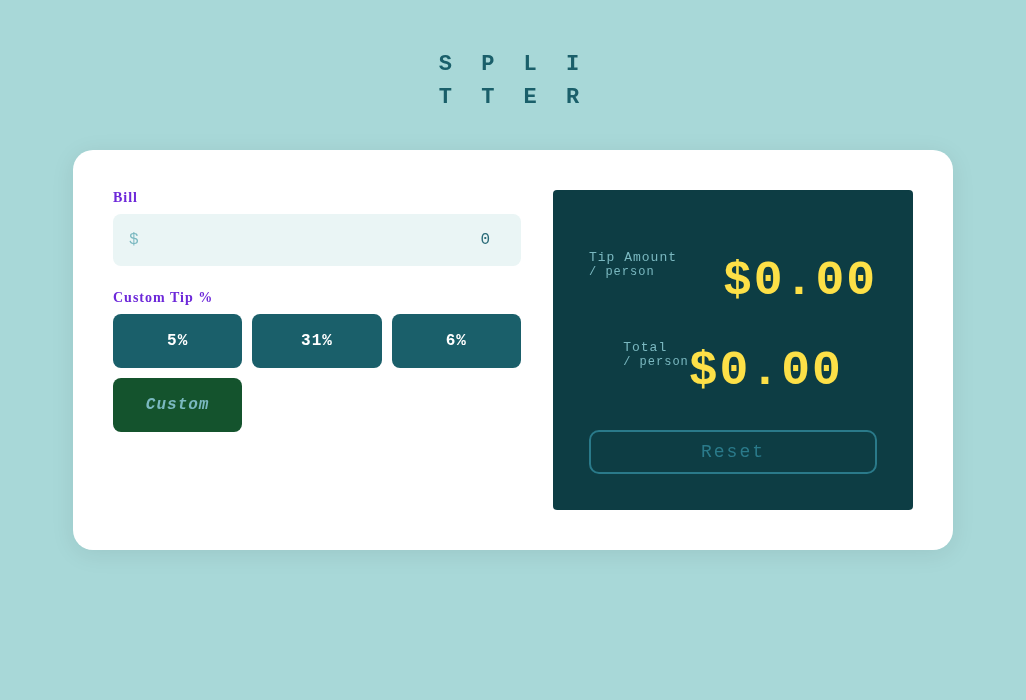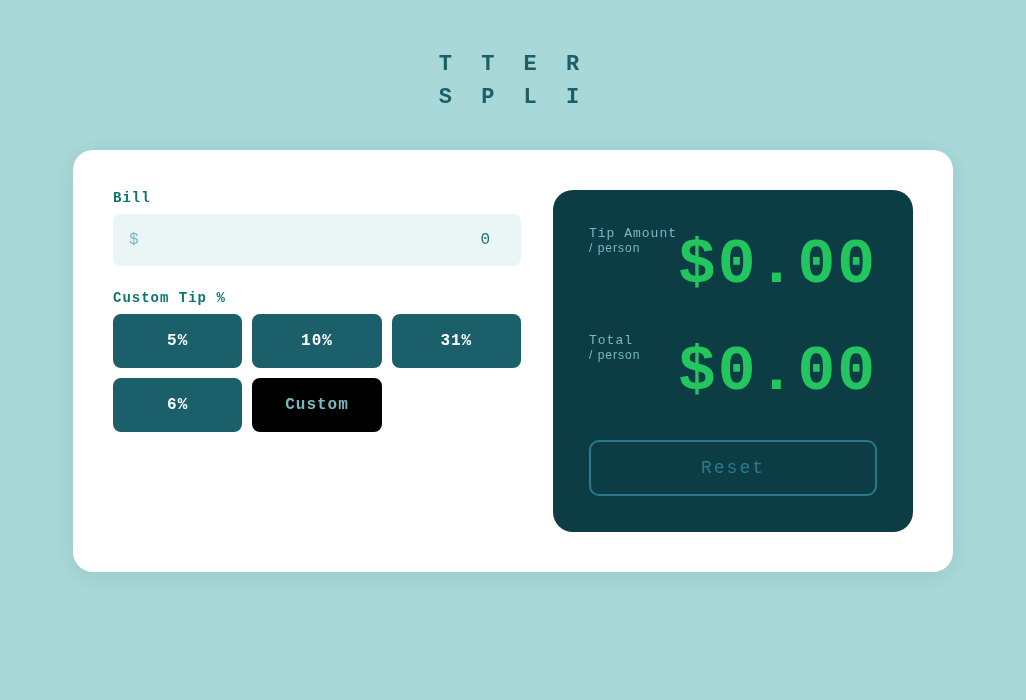--- a/index.html
+++ b/index.html
@@ -45,23 +45,23 @@
     .left-panel {
       flex: 1;
       display: flex;
       flex-direction: column;
       gap: 24px;
     }
 
     .section-label {
       font-size: 14px;
       font-weight: bold;
-      color: #0f766e;
-      letter-spacing: 1px;
-      font-family: Liberation Mono, monospace;
+      color: #6d28d9;
+      letter-spacing: 1px;
+      font-family: Liberation Serif, serif;
       margin-bottom: 8px;
     }
 
     .input-field {
       background: #eaf5f5;
       border: none;
       border-radius: 8px;
       width: 100%;
       height: 52px;
       display: flex;
@@ -100,104 +100,104 @@
       border-radius: 8px;
       height: 54px;
       font-family: 'Courier New', Courier, monospace;
       font-size: 16px;
       font-weight: bold;
       cursor: pointer;
       letter-spacing: 1px;
     }
 
     .tip-btn.custom {
-      background: #000000;
-      color: #7ab8c0;
+      background: #14532d;
+      color: #7ab8c0;
+      font-style: italic;
     }
 
     .right-panel {
       width: 360px;
       background: #0d3d44;
-      border-radius: 20px;
-      padding: 36px 36px 36px 36px;
+      border-radius: 4px;
+      padding: 60px 36px 36px 36px;
       display: flex;
       flex-direction: column;
       justify-content: space-between;
     }
 
     .result-section {
       margin-bottom: 32px;
     }
 
     .result-label {
       font-family: 'Courier New', Courier, monospace;
       font-size: 13px;
       color: #7ab8c0;
       letter-spacing: 1px;
     }
 
     .result-sub {
-      font-family: Liberation Sans, sans-serif;
+      font-family: Liberation Mono, monospace;
       font-size: 12px;
       color: #7ab8c0;
       letter-spacing: 1px;
     }
 
     .result-value {
       font-family: 'Courier New', Courier, monospace;
-      font-size: 63px;
-      font-weight: bold;
-      color: #22c55e;
+      font-size: 48px;
+      font-weight: bold;
+      color: #fde047;
       letter-spacing: 2px;
       margin-top: 4px;
     }
 
     .reset-btn {
       background: transparent;
       border: 2px solid #2a7a8a;
       border-radius: 10px;
       color: #2a7a8a;
       font-family: 'Courier New', Courier, monospace;
       font-size: 18px;
       letter-spacing: 2px;
-      height: 56px;
+      height: 44px;
       width: 100%;
       cursor: pointer;
     }
 
     .person-icon {
       color: #7ab8c0;
       font-size: 16px;
     }
   </style>
 </head>
 <body>
 
 <div class="app-title">
+  <div>S P L I</div>
   <div>T T E R</div>
-  <div>S P L I</div>
 </div>
 
 <div class="card">
 
   <div class="left-panel">
 
     <div>
       <div class="section-label">Bill</div>
       <div class="input-field">
         <span class="prefix-icon">$</span>
         <input type="number" value="0" placeholder="0" style="">
       </div>
     </div>
 
     <div>
       <div class="section-label">Custom Tip %</div>
       <div class="tip-buttons">
         <button class="tip-btn">5%</button>
-        <button class="tip-btn">10%</button>
         <button class="tip-btn">31%</button>
         <button class="tip-btn">6%</button>
         <button class="tip-btn custom">Custom</button>
       </div>
     </div>
 
   </div>
 
   <div class="right-panel">
     <div>
@@ -206,21 +206,21 @@
         <div style="display:flex; justify-content:space-between; align-items:flex-start;">
           <div>
             <div class="result-label">Tip Amount</div>
             <div class="result-sub">/ person</div>
           </div>
           <div class="result-value">$0.00</div>
         </div>
       </div>
 
       <div class="result-section">
-        <div style="display:flex; justify-content:space-between; align-items:flex-start;margin-top:24px;">
+        <div style="display:flex; justify-content:center; align-items:flex-start;margin-top:24px;">
           <div>
             <div class="result-label">Total</div>
             <div class="result-sub">/ person</div>
           </div>
           <div class="result-value">$0.00</div>
         </div>
       </div>
     </div>
 
     <button class="reset-btn">Reset</button>

